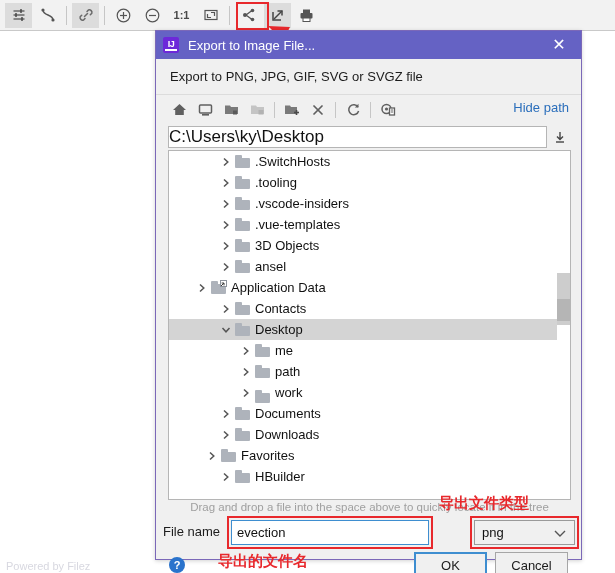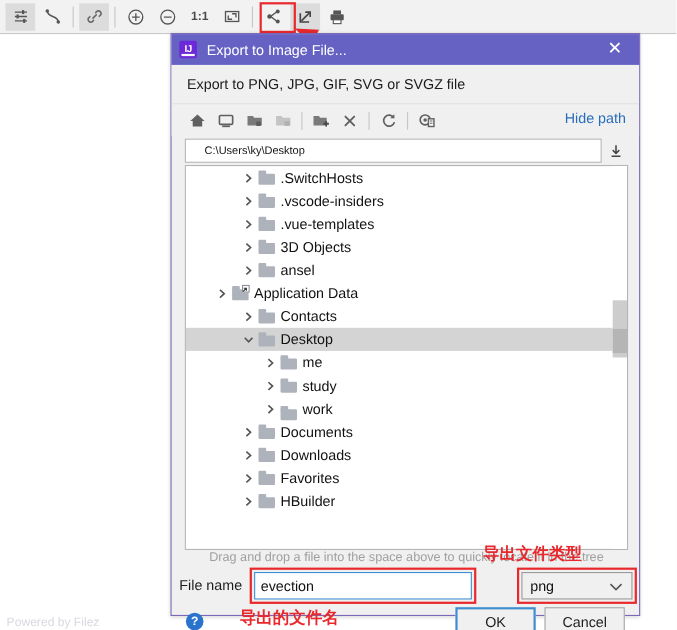--- a/index.html
+++ b/index.html
@@ -148,22 +148,22 @@
     margin: 0 11px 0 12px;
     display: flex; align-items: center;
     position: relative;
   }
   .path-field {
     flex: 1 1 auto; height: 22px;
     background: #ffffff;
     border: 1px solid #b5b5b5;
     box-sizing: border-box;
     display: flex; align-items: center;
-    padding-left: 17px;
-    font-size: 10px; color: #111111;
+    padding-left: 0;
+    font-size: 17px; color: #111111;
     font-family: "Liberation Sans", sans-serif;
   }
   .path-drop {
     width: 20px; height: 22px;
     display: flex; align-items: center; justify-content: center;
     margin-left: 3px;
   }
 
   
   .tree-wrap {
@@ -557,20 +557,32 @@
           <div class="tree-row" style="padding-left: 48px;">
             <span class="chev">
               <svg width="10" height="10" viewBox="0 0 10 10">
                 <path d="M3 1.5 L6.8 5 L3 8.5" stroke="#555" stroke-width="1.5" fill="none"></path>
               </svg>
             </span>
             <span class="folder-ico">
               <span class="f-tab"></span>
               <span class="f-body"></span>
             </span>
+            <span class="tree-label">.tooling</span>
+          </div>
+          <div class="tree-row" style="padding-left: 48px;">
+            <span class="chev">
+              <svg width="10" height="10" viewBox="0 0 10 10">
+                <path d="M3 1.5 L6.8 5 L3 8.5" stroke="#555" stroke-width="1.5" fill="none"></path>
+              </svg>
+            </span>
+            <span class="folder-ico">
+              <span class="f-tab"></span>
+              <span class="f-body"></span>
+            </span>
             <span class="tree-label">.vscode-insiders</span>
           </div>
           <div class="tree-row" style="padding-left: 48px;">
             <span class="chev">
               <svg width="10" height="10" viewBox="0 0 10 10">
                 <path d="M3 1.5 L6.8 5 L3 8.5" stroke="#555" stroke-width="1.5" fill="none"></path>
               </svg>
             </span>
             <span class="folder-ico">
               <span class="f-tab"></span>
@@ -656,21 +668,21 @@
           <div class="tree-row" style="padding-left: 68px;">
             <span class="chev">
               <svg width="10" height="10" viewBox="0 0 10 10">
                 <path d="M3 1.5 L6.8 5 L3 8.5" stroke="#555" stroke-width="1.5" fill="none"></path>
               </svg>
             </span>
             <span class="folder-ico">
               <span class="f-tab"></span>
               <span class="f-body"></span>
             </span>
-            <span class="tree-label">study</span>
+            <span class="tree-label">path</span>
           </div>
           <div class="tree-row" style="padding-left: 68px; align-items: flex-end;">
             <span class="chev">
               <svg width="10" height="10" viewBox="0 0 10 10">
                 <path d="M3 1.5 L6.8 5 L3 8.5" stroke="#555" stroke-width="1.5" fill="none"></path>
               </svg>
             </span>
             <span class="folder-ico">
               <span class="f-tab"></span>
               <span class="f-body"></span>
@@ -694,21 +706,21 @@
               <svg width="10" height="10" viewBox="0 0 10 10">
                 <path d="M3 1.5 L6.8 5 L3 8.5" stroke="#555" stroke-width="1.5" fill="none"></path>
               </svg>
             </span>
             <span class="folder-ico">
               <span class="f-tab"></span>
               <span class="f-body"></span>
             </span>
             <span class="tree-label">Downloads</span>
           </div>
-          <div class="tree-row" style="padding-left: 48px;">
+          <div class="tree-row" style="padding-left: 34px;">
             <span class="chev">
               <svg width="10" height="10" viewBox="0 0 10 10">
                 <path d="M3 1.5 L6.8 5 L3 8.5" stroke="#555" stroke-width="1.5" fill="none"></path>
               </svg>
             </span>
             <span class="folder-ico">
               <span class="f-tab"></span>
               <span class="f-body"></span>
             </span>
             <span class="tree-label">Favorites</span>

